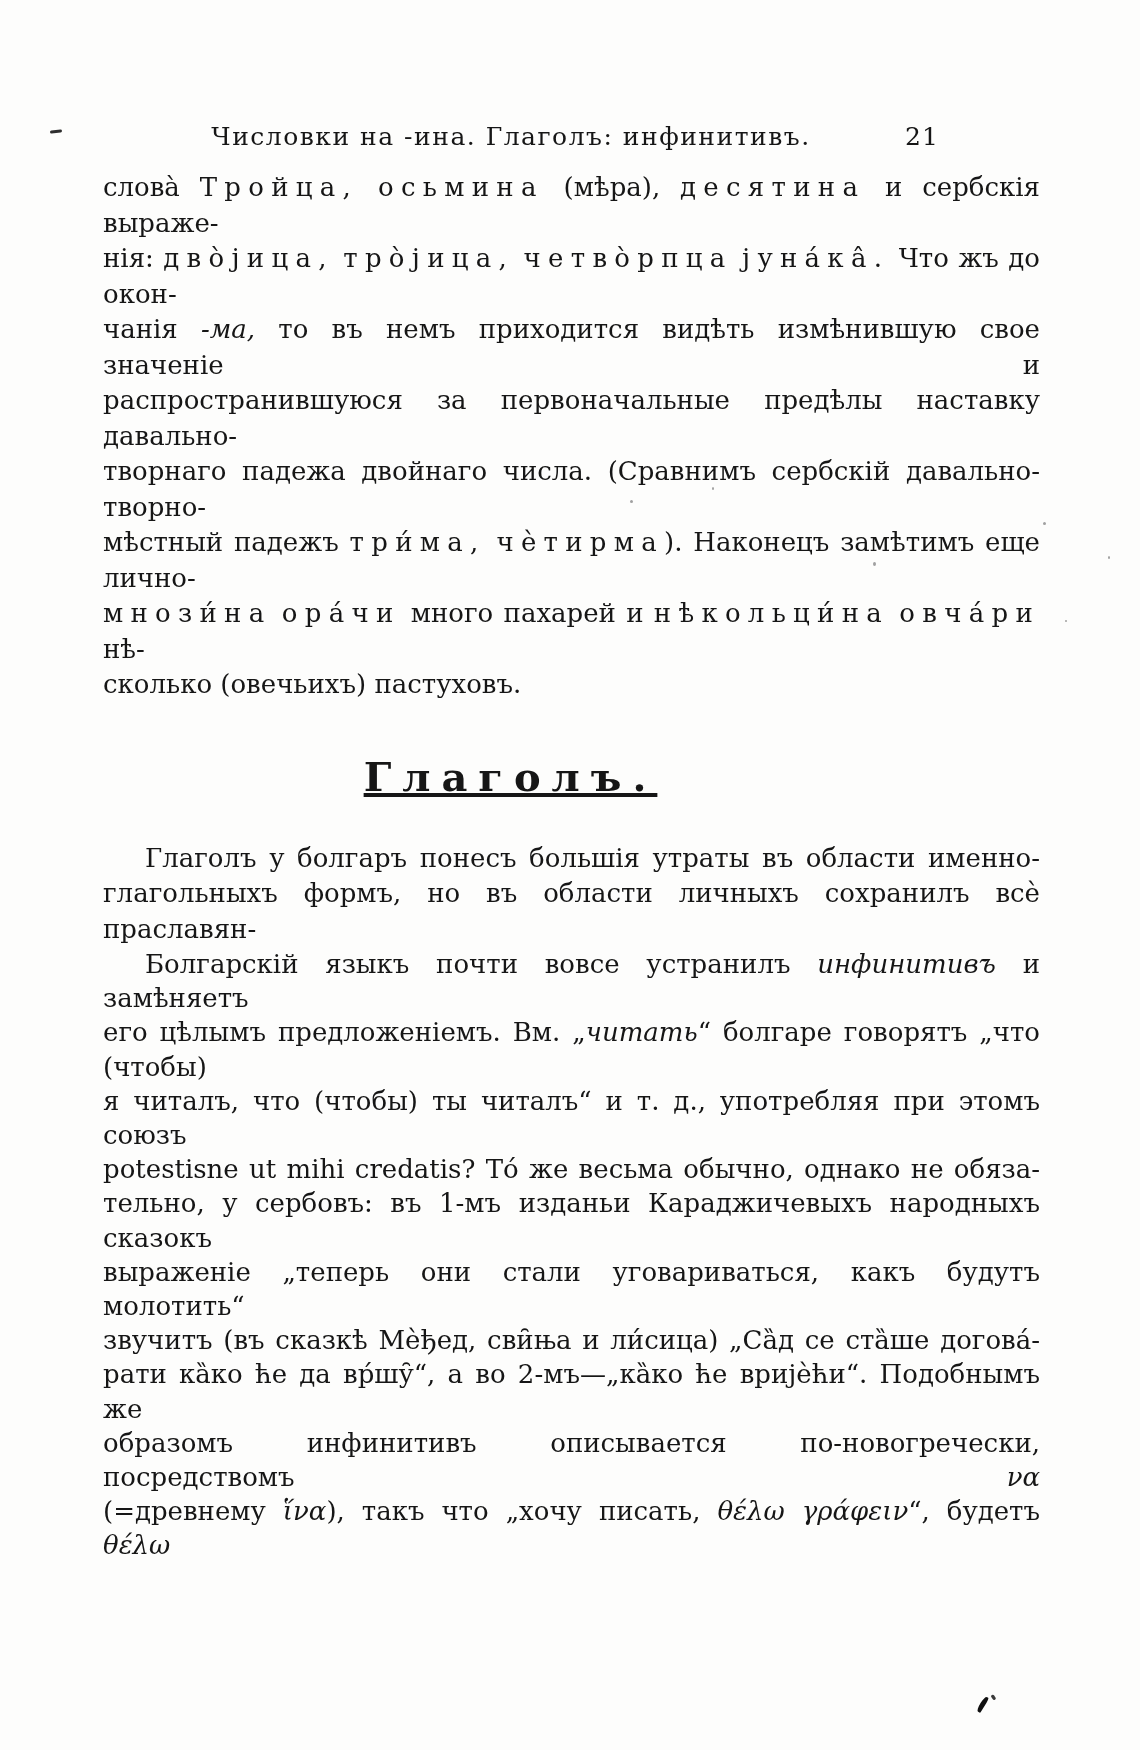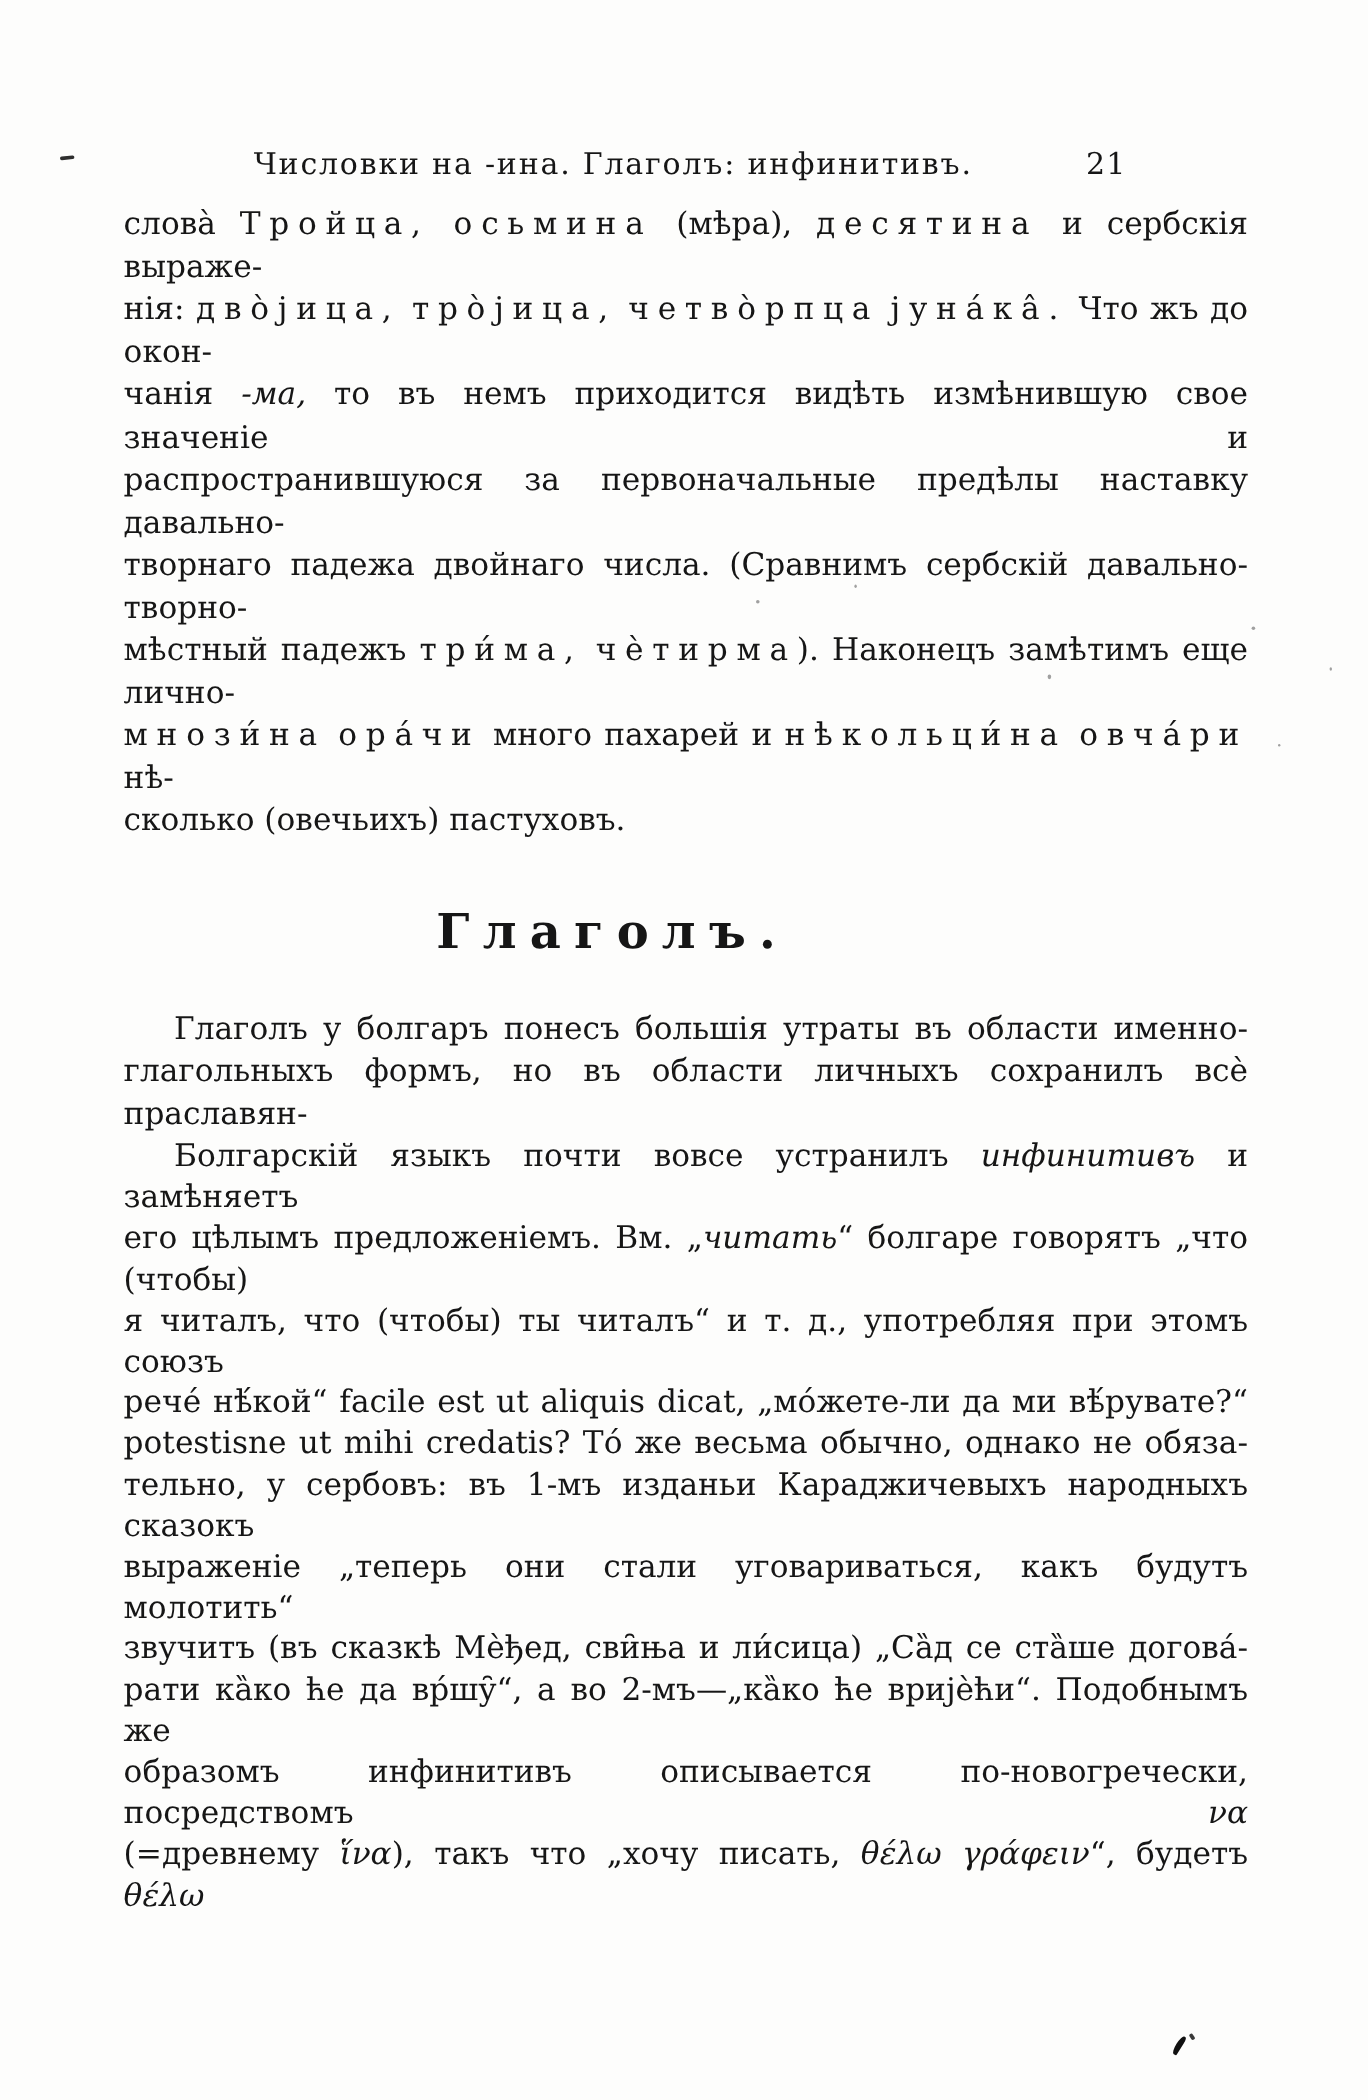--- a/index.html
+++ b/index.html
@@ -15,21 +15,21 @@
   
   .text-body { position:absolute; top:170px; left:103px; width:937px; font-size:26px; text-align:justify; }
   .para { margin:0; }
   .para-1, .para-2 { line-height:35.5px; }
   .para-3 { line-height:34.2px; }
   .line { text-align:justify; text-align-last:justify; height:auto; }
   .line.last { text-align-last:left; }
   .line.ind { text-indent:42px; }
   .sec-heading {
     margin:50px 122px 40px 0; text-align:center; text-align-last:center;
-    font-weight:700; font-size:40px; letter-spacing:11px; line-height:48px;
+    font-weight:700; font-size:40px; letter-spacing:11px; line-height:48px;text-decoration:underline;
   }
   
   .r-n { }
   .r-sp { letter-spacing:0.28em;margin-top:44px; }
   .r-i { font-style:italic; }
   .r-g { font-style:italic; }
   
   .dash-mark { position:absolute; left:50px; top:130px; width:12px; height:3px; background:#2e2e2e; transform:rotate(-6deg); border-radius:2px; }
   .ink-mark { position:absolute; left:980px; top:1696px; width:5px; height:17px; background:#101010; border-radius:60% 40% 10% 70%; transform:rotate(24deg) skewX(-8deg); }
   .ink-mark:after { content:""; position:absolute; left:5px; top:-4px; width:6px; height:3px; background:#3a3a3a; transform:rotate(30deg); border-radius:2px; }
@@ -63,21 +63,20 @@
       </div>
       <div class="sec-heading">Глаголъ.</div>
       <div class="para para-2">
         <div class="line ind"><span class="r-n">Глаголъ у болгаръ понесъ большія утраты въ области именно-</span></div>
         <div class="line"><span class="r-n">глагольныхъ формъ, но въ области личныхъ сохранилъ всѐ праславян-</span></div>
       </div>
       <div class="para para-3">
         <div class="line ind"><span class="r-n">Болгарскій языкъ почти вовсе устранилъ </span><span class="r-i">инфинитивъ</span><span class="r-n"> и замѣняетъ</span></div>
         <div class="line"><span class="r-n">его цѣлымъ предложеніемъ. Вм. „</span><span class="r-i">читать</span><span class="r-n">“ болгаре говорятъ „что (чтобы)</span></div>
         <div class="line"><span class="r-n">я читалъ, что (чтобы) ты читалъ“ и т. д., употребляя при этомъ союзъ</span></div>
-        <div class="line"><span class="r-n">рече́ нѣ́кой“ facile est ut aliquis dicat, „мо́жете-ли да ми вѣ́рувате?“</span></div>
         <div class="line"><span class="r-n">potestisne ut mihi credatis? То́ же весьма обычно, однако не обяза-</span></div>
         <div class="line"><span class="r-n">тельно, у сербовъ: въ 1-мъ изданьи Караджичевыхъ народныхъ сказокъ</span></div>
         <div class="line"><span class="r-n">выраженіе „теперь они стали уговариваться, какъ будутъ молотить“</span></div>
         <div class="line"><span class="r-n">звучитъ (въ сказкѣ Мѐђед, сви̑ња и ли́сица) „Са̏д се ста̏ше догова́-</span></div>
         <div class="line"><span class="r-n">рати ка̏ко ће да вр́шу̑“, а во 2-мъ—„ка̏ко ће вријѐћи“. Подобнымъ же</span></div>
         <div class="line"><span class="r-n">образомъ инфинитивъ описывается по-новогречески, посредствомъ </span><span class="r-g">να</span></div>
         <div class="line"><span class="r-n">(=древнему </span><span class="r-g">ἵνα</span><span class="r-n">), такъ что „хочу писать, </span><span class="r-g">θέλω γράφειν</span><span class="r-n">“, будетъ </span><span class="r-g">θέλω</span></div>
       </div>
     </div>
   <div class="speck s1"></div>

